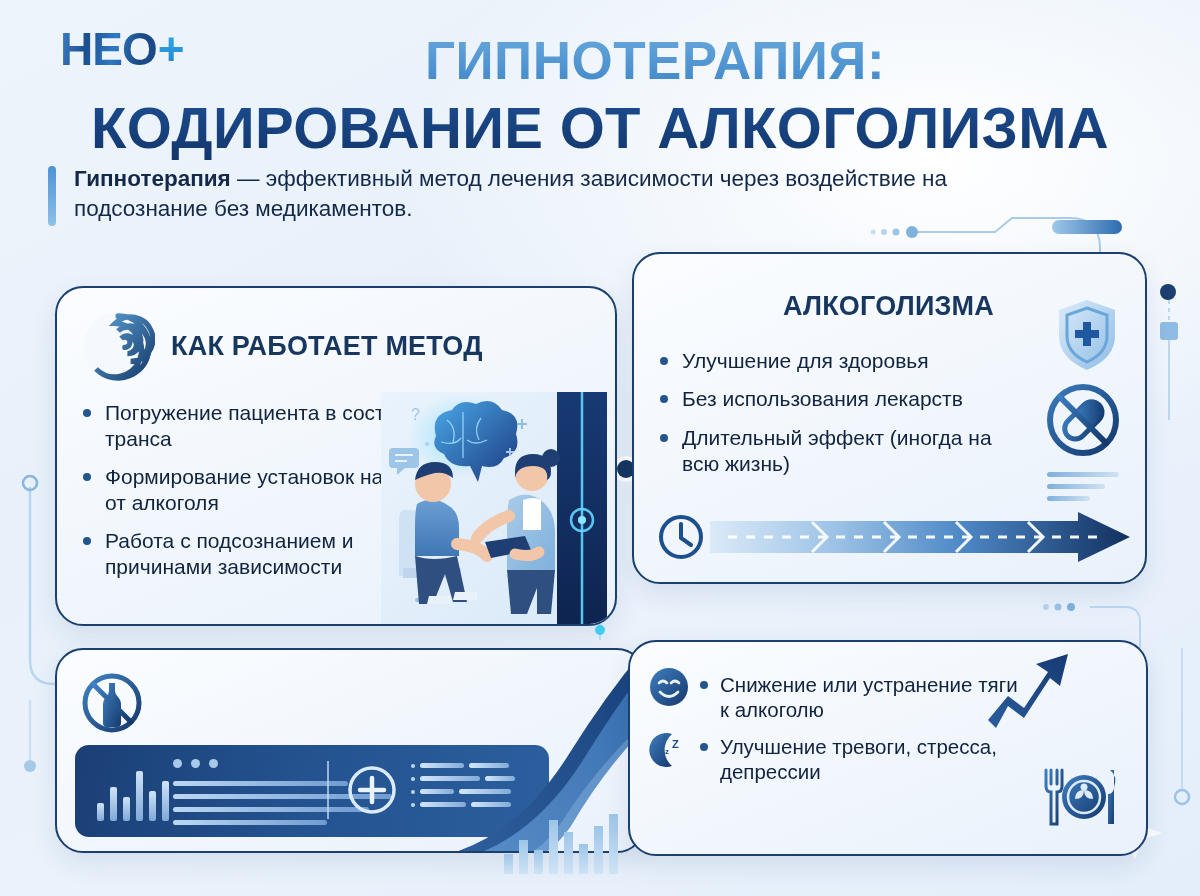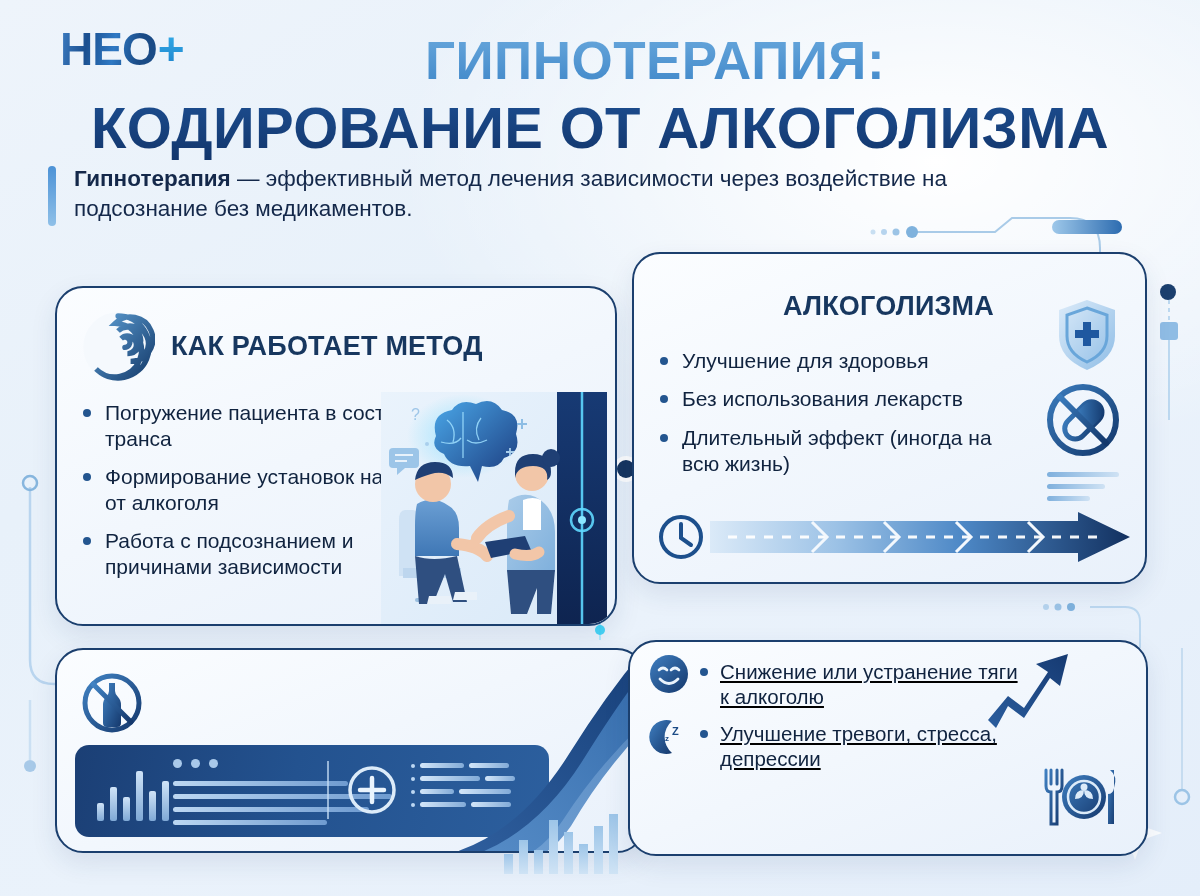--- a/index.html
+++ b/index.html
@@ -144,21 +144,21 @@
   .outcome-row { display: flex; align-items: flex-start; gap: 10px; margin-bottom: 10px; }
   .outcome-ico { width: 42px; height: 42px; flex: 0 0 42px; margin-top: -4px; }
   .outcome-txt {
     position: relative; padding-left: 20px;
     font-size: 20.5px; line-height: 1.2; color: #10233f; padding-top: 3px;
   }
   .outcome-txt::before {
     content: ""; position: absolute; left: 0; top: 11px;
     width: 8px; height: 8px; border-radius: 50%; background: #23558f;
   }
-  .outcomes-wrap { padding: 15px 0 0 18px; width: 400px; text-decoration: underline; }
+  .outcomes-wrap { padding: 28px 0 0 18px; width: 400px; }
 
   .uparrow { position: absolute; right: 76px; top: 6px; width: 84px; height: 86px; }
   .plate { position: absolute; right: 22px; bottom: 26px; width: 86px; height: 62px; }
 
   
   .illus { position: absolute; right: 8px; bottom: 0; width: 226px; height: 232px; }
   .minibars { position: absolute; left: 505px; bottom: 8px; width: 120px; height: 70px; }
 </style>
 </head>
 <body>

